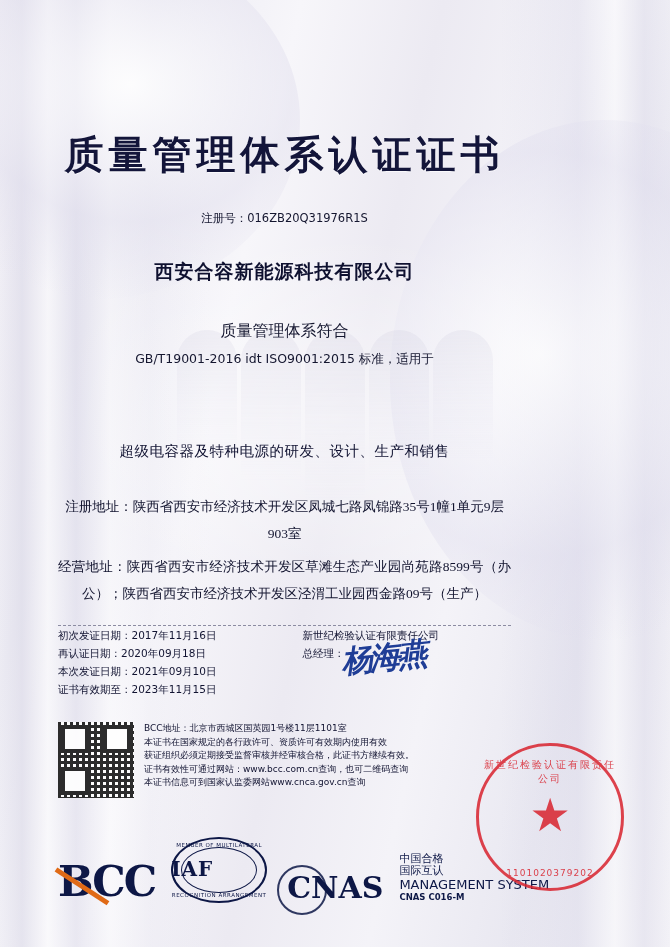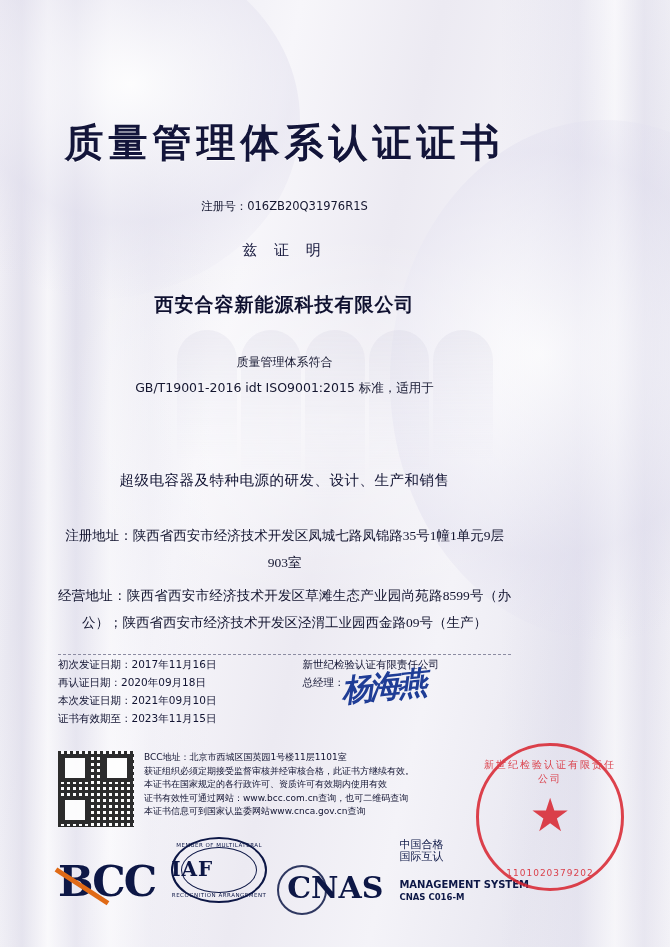--- a/index.html
+++ b/index.html
@@ -82,21 +82,21 @@
   }
   .watermark .arch.tall { height: 168px; }
   .watermark .arch.short { height: 128px; }
 
   .content {
     position: relative;
     z-index: 5;
     width: 569px;
     height: 947px;
     box-sizing: border-box;
-    padding: 0 58px;
+    padding: 12px 58px;
   }
   .title {
     text-align: center;
     font-size: 39px;
     letter-spacing: 5px;
     font-weight: bold;
     color: #13153a;
     padding-top: 116px;
     font-family: "DejaVu Sans", sans-serif;
     text-shadow: 0 1px 0 rgba(255,255,255,0.7);
@@ -122,21 +122,21 @@
     margin-top: 32px;
     font-size: 19px;
     font-weight: bold;
     letter-spacing: 1px;
     color: #0f1130;
     font-family: "DejaVu Sans", sans-serif;
   }
   .conform {
     text-align: center;
     margin-top: 36px;
-    font-size: 12px;
+    font-size: 16px;
     color: #14162f;
     font-family: "DejaVu Sans", sans-serif;
   }
   .standard {
     text-align: center;
     margin-top: 9px;
     font-size: 12.5px;
     color: #14162f;
     font-family: "DejaVu Sans", sans-serif;
   }
@@ -316,21 +316,21 @@
     border-radius: 50%;
     border: 2px solid #0d1746;
     opacity: 0.85;
   }
   .cnas-text {
     font-family: "DejaVu Sans", sans-serif;
     color: #0d1746;
     line-height: 12px;
   }
   .cnas-text .cn { font-size: 11px; }
-  .cnas-text .en { font-size: 10px; font-weight: bold; margin-top: 16px; }
+  .cnas-text .en { font-size: 13px; font-weight: normal; margin-top: 2px; }
   .cnas-text .code { font-size: 8.5px; font-weight: bold; }
 
   .seal {
     position: absolute;
     right: 46px;
     bottom: 56px;
     width: 142px;
     height: 142px;
     border-radius: 50%;
     border: 3px solid #d9232e;
@@ -376,21 +376,20 @@
   <div class="content">
 
     <div class="title">质量管理体系认证证书</div>
 
     <div class="numbers">
       <div>
         <span>注册号：</span><span>016ZB20Q31976R1S</span>
       </div>
     </div>
 
-    <div class="certify">兹 证 明</div>
 
     <div class="company">西安合容新能源科技有限公司</div>
 
     <div class="conform">质量管理体系符合</div>
     <div class="standard">GB/T19001-2016 idt ISO9001:2015 标准，适用于</div>
 
     <div class="scope">超级电容器及特种电源的研发、设计、生产和销售</div>
 
     <div class="addresses">
       <div class="addr-row">
@@ -426,22 +425,22 @@
         </div>
       </div>
     </div>
 
     <div class="fineprint-block">
       <div class="qr">
           <span class="eye3"></span>
         </div>
       <div class="fineprint">
         <div>BCC地址：北京市西城区国英园1号楼11层1101室</div>
+        <div>本证书在国家规定的各行政许可、资质许可有效期内使用有效</div>
         <div>获证组织必须定期接受监督审核并经审核合格，此证书方继续有效。</div>
-        <div>本证书在国家规定的各行政许可、资质许可有效期内使用有效</div>
         <div>证书有效性可通过网站：www.bcc.com.cn查询，也可二维码查询</div>
         <div>本证书信息可到国家认监委网站www.cnca.gov.cn查询</div>
       </div>
     </div>
 
   </div>
 
   <div class="logos">
     <div class="logo-bcc">
       <span class="slash"></span>

